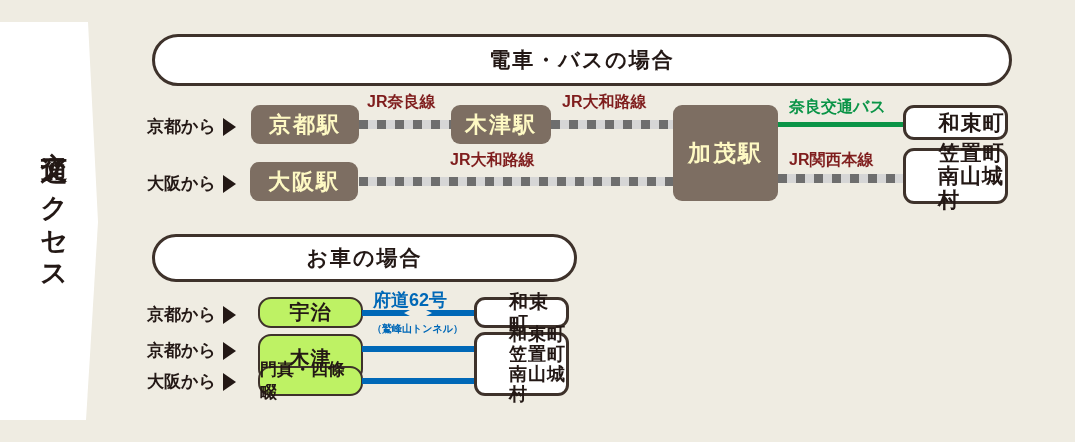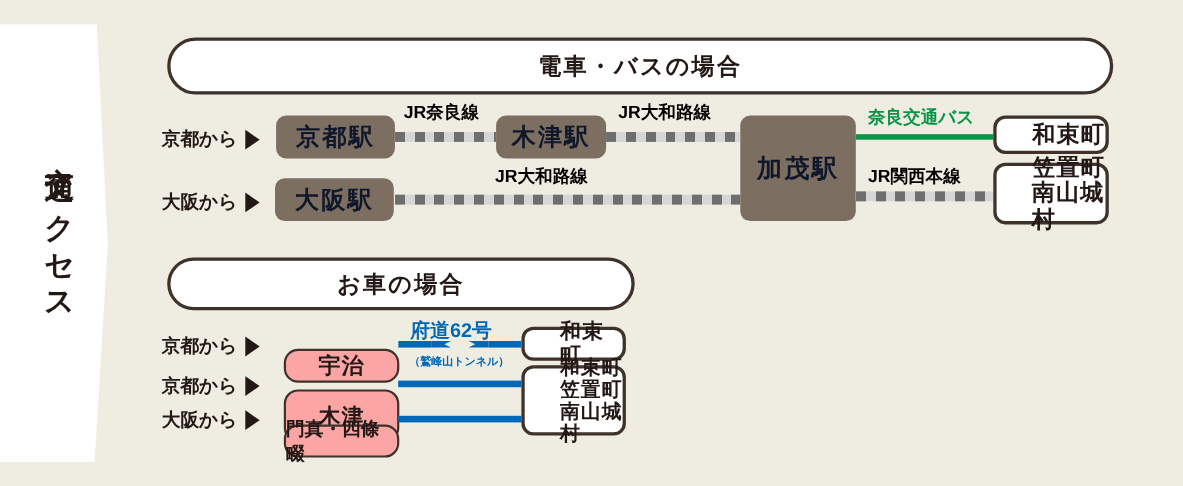--- a/index.html
+++ b/index.html
@@ -39,41 +39,41 @@
   .tri{
     width:0;height:0;border-left:13px solid #231815;
     border-top:9px solid transparent;border-bottom:9px solid transparent;
     display:inline-block;
   }
 
   
   .station{
     position:absolute;background:#7d6e62;border-radius:9px;
     display:flex;align-items:center;justify-content:center;
-    color:#0f172a;font-size:22px;font-weight:bold;letter-spacing:2px;
+    color:#fef9c3;font-size:22px;font-weight:bold;letter-spacing:2px;
     box-sizing:border-box;
   }
 
   
   .dest{
     position:absolute;background:#fff;border:3px solid #3e322b;
     border-radius:11px;box-sizing:border-box;
     display:flex;flex-direction:column;align-items:center;justify-content:center;
     color:#231815;font-size:21px;font-weight:bold;letter-spacing:1px;
     line-height:1.12;
     padding-left:32px;
   }
   .dest-line{display:block;}
 
   
   .carbox{
-    position:absolute;background:#fca5a5;border:2.5px solid #3e322b;
+    position:absolute;background:#bef264;border:2.5px solid #3e322b;
     border-radius:13px;box-sizing:border-box;
     display:flex;align-items:center;justify-content:center;
-    color:#231815;font-size:20px;font-weight:bold;letter-spacing:1px;margin-top:20px;
+    color:#231815;font-size:20px;font-weight:bold;letter-spacing:1px;
   }
   .carbox.small{font-size:17px;letter-spacing:0px;}
 
   
   .rail{
     position:absolute;height:9px;background:#d6d6d6;
   }
   .rail::after{
     content:"";position:absolute;left:0;top:0;right:0;bottom:0;
     background-image:repeating-linear-gradient(to right,
@@ -82,21 +82,21 @@
 
   
   .busline{position:absolute;height:5px;background:#0a9447;}
 
   
   .road{position:absolute;height:6px;background:#0068b7;}
 
   
   .route-label{
     position:absolute;font-size:16px;font-weight:bold;
-    color:#000000;white-space:nowrap;letter-spacing:0px;
+    color:#7f1d1d;white-space:nowrap;letter-spacing:0px;
   }
   .route-label.green{color:#0a9447;}
   .route-label.blue{color:#0068b7;font-size:18px;letter-spacing:0px;}
   .route-label.tiny{font-size:10px;color:#0068b7;font-weight:bold;}
 </style>
 </head>
 <body>
 
 <div id="root">
 

